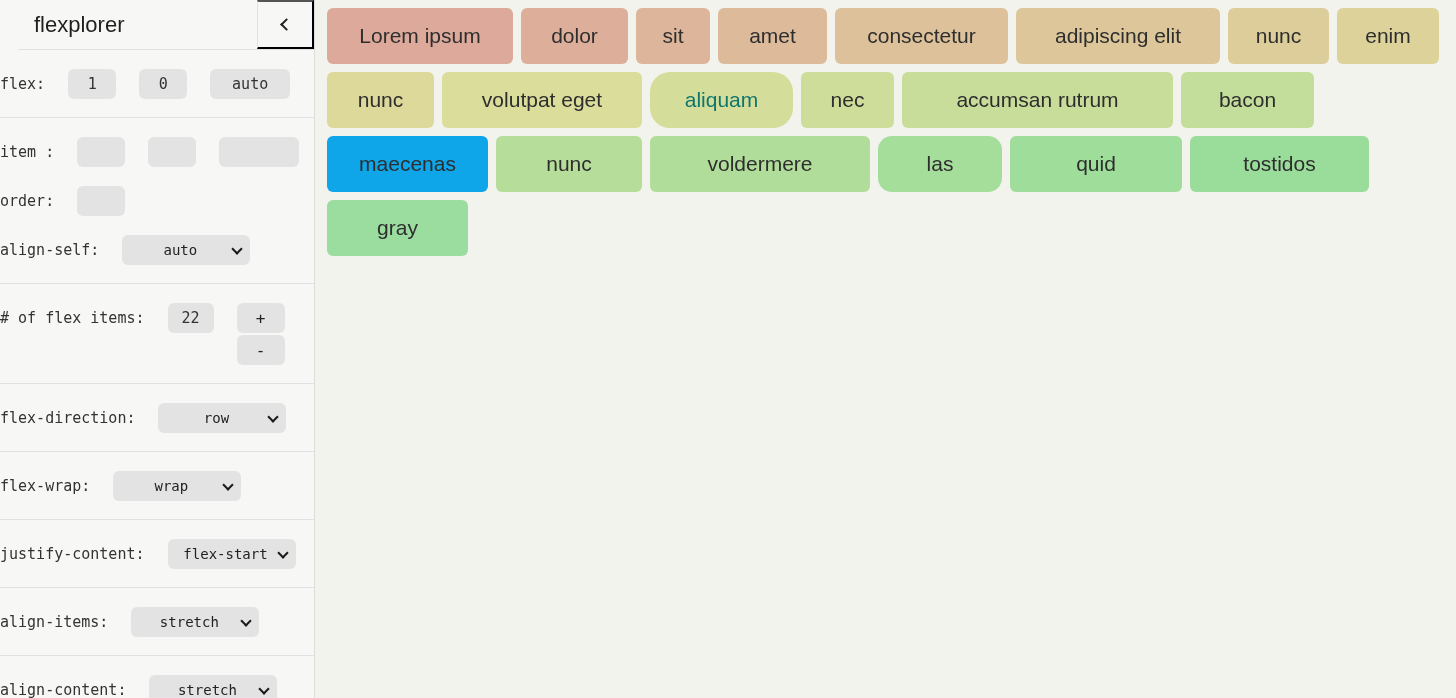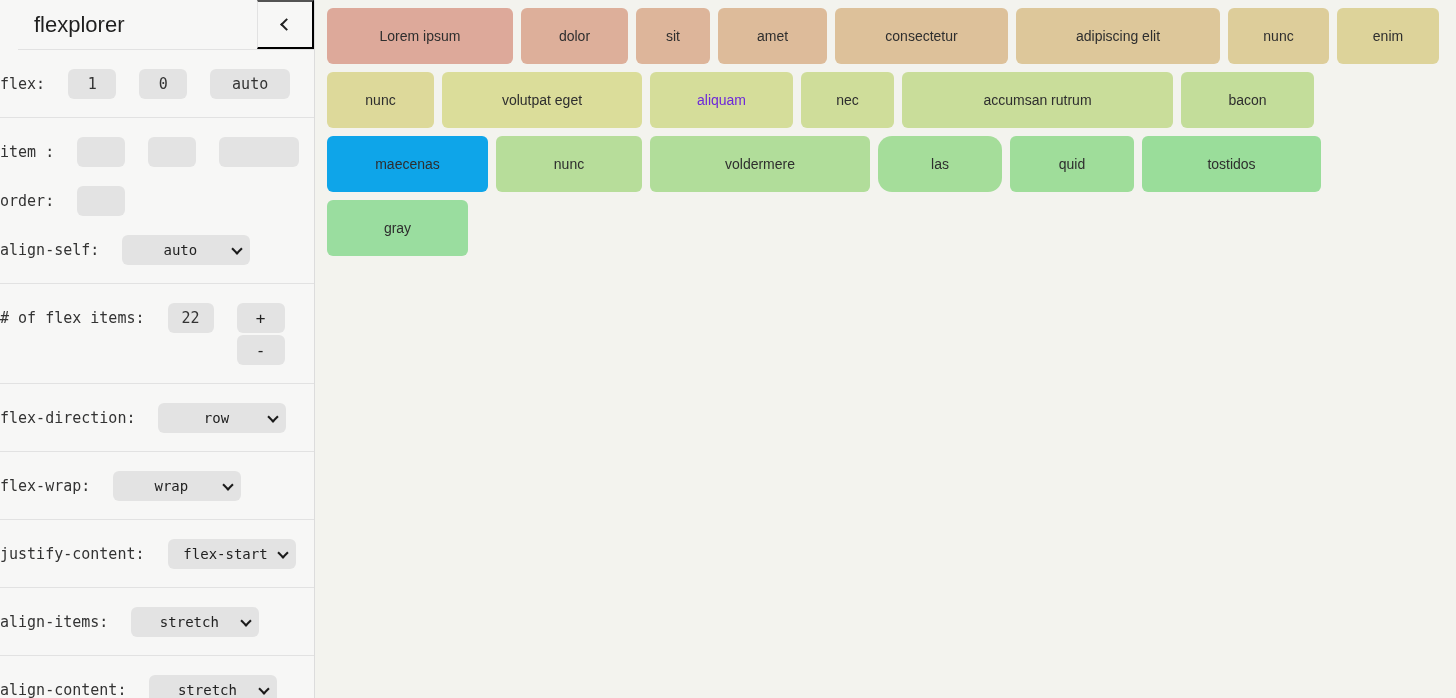--- a/index.html
+++ b/index.html
@@ -32,21 +32,21 @@
   .stack { display:flex; flex-direction:column; gap:2px; }
   .btn { width:48px; height:30px; background:#e3e3e3; border:none; border-radius:6px;
          font-family:"DejaVu Sans Mono","Liberation Mono",monospace; font-size:16px; color:#222; cursor:pointer; }
 
   
   .canvas { flex:1; height:100%; background:#f3f3ee; padding:4px 8px;
             display:flex; flex-wrap:wrap; flex-direction:row; justify-content:flex-start;
             align-items:stretch; align-content:flex-start; }
   .flex-item { height:56px; margin:4px; border-radius:6px; flex:0 0 auto;
                display:flex; align-items:center; justify-content:center;
-               font-family:"Liberation Sans","DejaVu Sans",sans-serif; font-size:14px; color:#2e2e2e; cursor:pointer; }
+               font-family:"Liberation Sans","DejaVu Sans",sans-serif; font-size:21px; color:#2e2e2e; cursor:pointer; }
 </style>
 </head>
 <body>
 
 <div class="sidebar">
 
   <div class="sb-header">
     <div class="sb-title">flexplorer</div>
     <button class="sb-collapse">
       <span class="chev-left"></span>
@@ -149,24 +149,24 @@
     <div class="flex-item" style="width: 186px; background: rgb(221, 169, 154); color: rgb(46, 46, 46);">Lorem ipsum</div>
     <div class="flex-item" style="width: 107px; background: rgb(221, 175, 154); color: rgb(46, 46, 46);">dolor</div>
     <div class="flex-item" style="width: 74px; background: rgb(221, 181, 154); color: rgb(46, 46, 46);">sit</div>
     <div class="flex-item" style="width: 109px; background: rgb(221, 187, 154); color: rgb(46, 46, 46);">amet</div>
     <div class="flex-item" style="width: 173px; background: rgb(221, 193, 154); color: rgb(46, 46, 46);">consectetur</div>
     <div class="flex-item" style="width: 204px; background: rgb(221, 199, 154); color: rgb(46, 46, 46);">adipiscing elit</div>
     <div class="flex-item" style="width: 101px; background: rgb(221, 205, 154); color: rgb(46, 46, 46);">nunc</div>
     <div class="flex-item" style="width: 102px; background: rgb(221, 211, 154); color: rgb(46, 46, 46);">enim</div>
     <div class="flex-item" style="width: 107px; background: rgb(221, 217, 154); color: rgb(46, 46, 46);">nunc</div>
     <div class="flex-item" style="width: 200px; background: rgb(219, 221, 154); color: rgb(46, 46, 46);">volutpat eget</div>
-    <div class="flex-item" style="width: 143px; background: rgb(213, 221, 154); color: #6d28d9;">aliquam</div>
+    <div class="flex-item" style="width: 143px; background: rgb(213, 221, 154); color: #0f766e; border-radius: 20px;">aliquam</div>
     <div class="flex-item" style="width: 93px; background: rgb(207, 221, 154); color: rgb(46, 46, 46);">nec</div>
     <div class="flex-item" style="width: 271px; background: rgb(201, 221, 154); color: rgb(46, 46, 46);">accumsan rutrum</div>
     <div class="flex-item" style="width: 133px; background: rgb(195, 221, 154); color: rgb(46, 46, 46);">bacon</div>
     <div class="flex-item" style="width: 161px; background: #0ea5e9; color: rgb(46, 46, 46);">maecenas</div>
     <div class="flex-item" style="width: 146px; background: rgb(183, 221, 154); color: rgb(46, 46, 46);">nunc</div>
     <div class="flex-item" style="width: 220px; background: rgb(177, 221, 154); color: rgb(46, 46, 46);">voldermere</div>
     <div class="flex-item" style="width: 124px; background: rgb(165, 221, 154); color: rgb(46, 46, 46); border-radius: 14px;">las</div>
-    <div class="flex-item" style="width: 124px; background: rgb(159, 221, 154); color: rgb(46, 46, 46);">quid</div>
+    <div class="flex-item" style="width: 172px; background: rgb(159, 221, 154); color: rgb(46, 46, 46);">quid</div>
     <div class="flex-item" style="width: 179px; background: rgb(154, 221, 154); color: rgb(46, 46, 46);">tostidos</div>
     <div class="flex-item" style="width: 141px; background: rgb(154, 221, 159); color: rgb(46, 46, 46);">gray</div>
   </div>
 
 </body></html>

